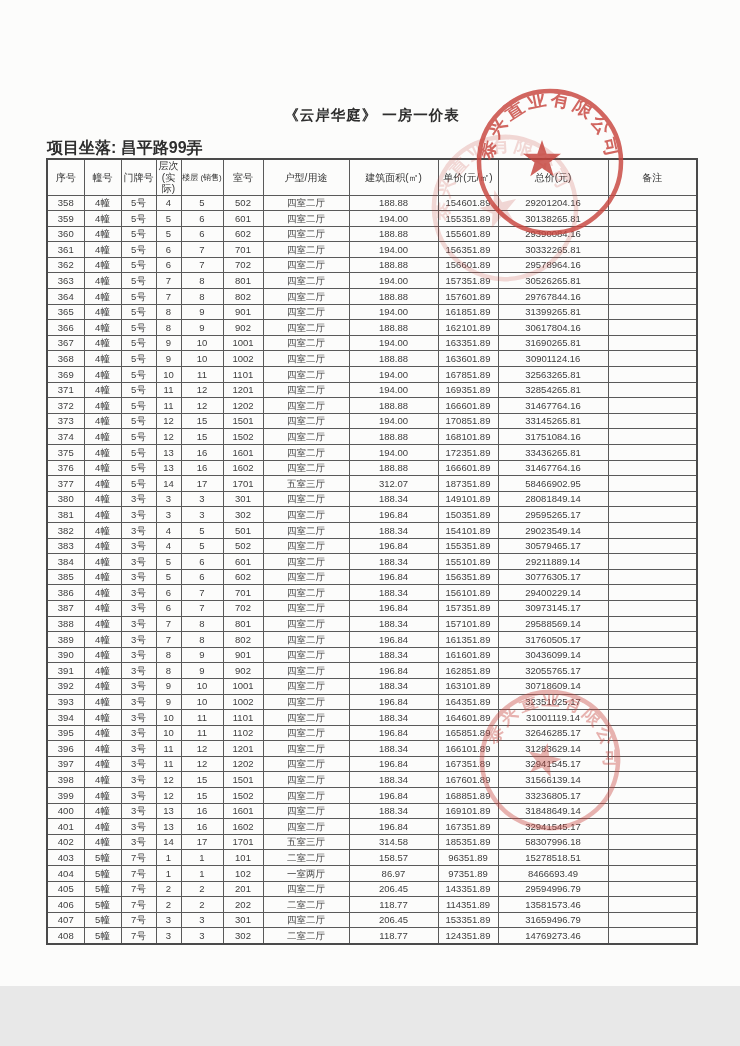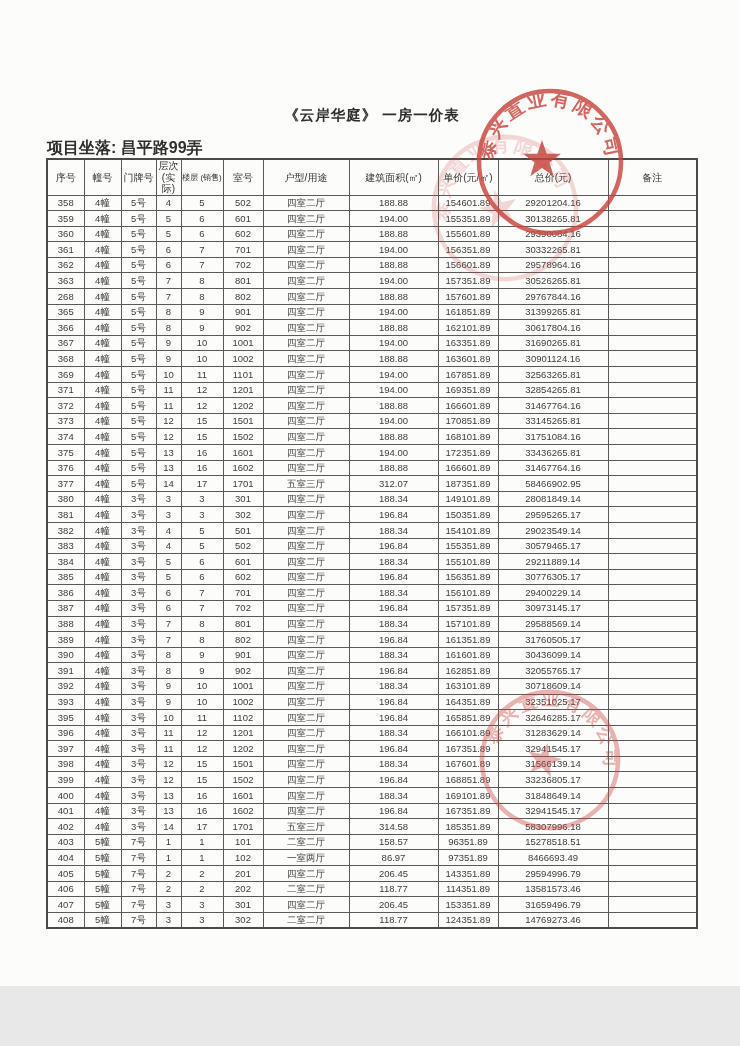--- a/index.html
+++ b/index.html
@@ -166,21 +166,21 @@
           <td>7</td>
           <td>8</td>
           <td>801</td>
           <td>四室二厅</td>
           <td>194.00</td>
           <td>157351.89</td>
           <td>30526265.81</td>
           <td></td>
         </tr>
         <tr>
-          <td>268</td>
+          <td>364</td>
           <td>4幢</td>
           <td>5号</td>
           <td>7</td>
           <td>8</td>
           <td>802</td>
           <td>四室二厅</td>
           <td>188.88</td>
           <td>157601.89</td>
           <td>29767844.16</td>
           <td></td>
@@ -514,20 +514,33 @@
           <td>393</td>
           <td>4幢</td>
           <td>3号</td>
           <td>9</td>
           <td>10</td>
           <td>1002</td>
           <td>四室二厅</td>
           <td>196.84</td>
           <td>164351.89</td>
           <td>32351025.17</td>
+          <td></td>
+        </tr>
+        <tr>
+          <td>394</td>
+          <td>4幢</td>
+          <td>3号</td>
+          <td>10</td>
+          <td>11</td>
+          <td>1101</td>
+          <td>四室二厅</td>
+          <td>188.34</td>
+          <td>164601.89</td>
+          <td>31001119.14</td>
           <td></td>
         </tr>
         <tr>
           <td>395</td>
           <td>4幢</td>
           <td>3号</td>
           <td>10</td>
           <td>11</td>
           <td>1102</td>
           <td>四室二厅</td>

